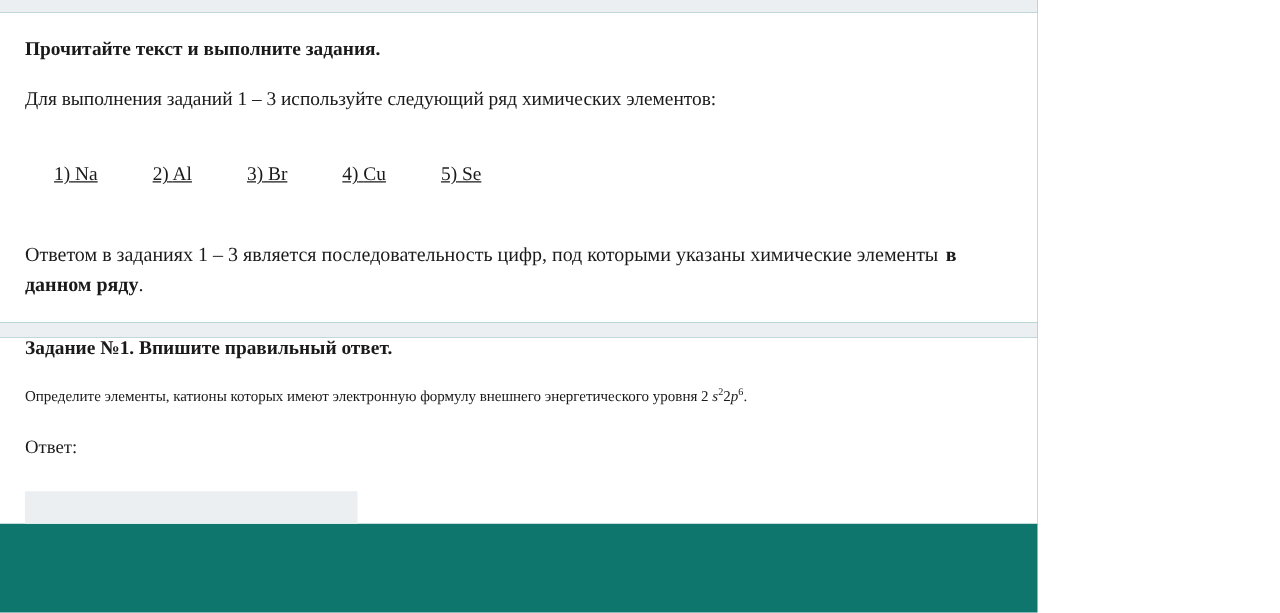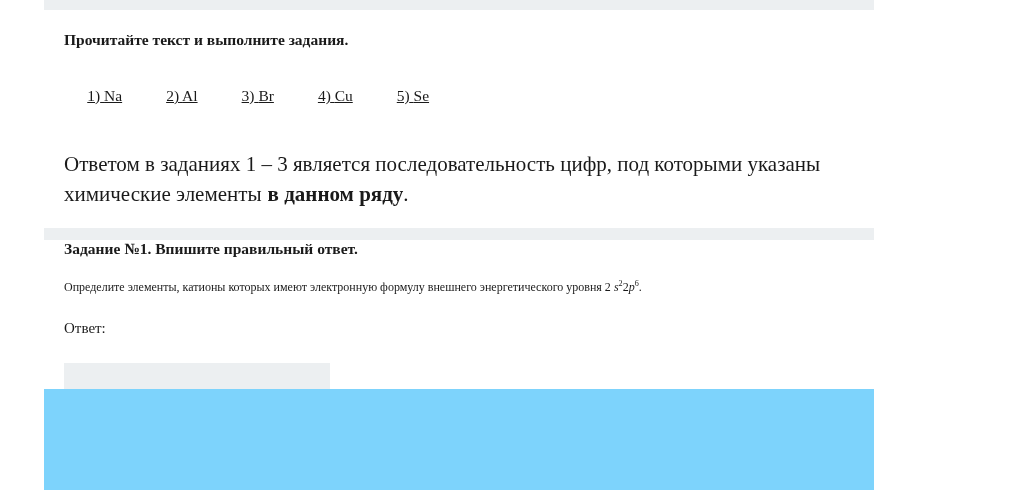--- a/index.html
+++ b/index.html
@@ -11,22 +11,21 @@
     height: 490px;
     background: #ffffff;
     font-family: "Liberation Serif", serif;
     color: #1a1a1a;
     overflow: hidden;
   }
   .page {
     position: relative;
     width: 830px;
     height: 490px;
-    background: #7dd3fc;
-    margin-left: 44px;
+    background: #0f766e;
   }
   .strip {
     background: #eceff1;
     width: 100%;
   }
   .strip-top {
     height: 10px;
   }
   .strip-mid {
     height: 12px;
@@ -59,21 +58,21 @@
   }
   .elements-row .el {
     display: inline-block;
     text-decoration: underline;
   }
   .el-gap {
     display: inline-block;
     width: 44px;
   }
   .answer-note {
-    font-size: 21px;
+    font-size: 16px;
     margin: 0;
     line-height: 1.45;
   }
   .answer-note b {
     font-weight: bold;
   }
   .task-title {
     font-weight: bold;
     font-size: 15.5px;
     margin: 0 0 20px 0;
@@ -115,20 +114,21 @@
 </head>
 <body>
 
 <div class="page">
 
   <div class="strip strip-top"></div>
 
   <div class="block intro-block">
     <p class="bold-head">Прочитайте текст и выполните задания.</p>
 
+    <p class="para">Для выполнения заданий 1 – 3 используйте следующий ряд химических элементов:</p>
 
     <p class="elements-row">
       <span class="el"><span>1)</span> <span>Na</span></span><span class="el-gap"></span><span class="el"><span>2)</span> <span>Al</span></span><span class="el-gap"></span><span class="el"><span>3)</span> <span>Br</span></span><span class="el-gap"></span><span class="el"><span>4)</span> <span>Cu</span></span><span class="el-gap"></span><span class="el"><span>5)</span> <span>Se</span></span>
     </p>
 
     <p class="answer-note">
       <span>Ответом в заданиях 1  –  3 является последовательность цифр, под которыми указаны химические элементы</span><span class="nbsp-wide"></span><b>в данном ряду</b><span>.</span>
     </p>
   </div>
 

